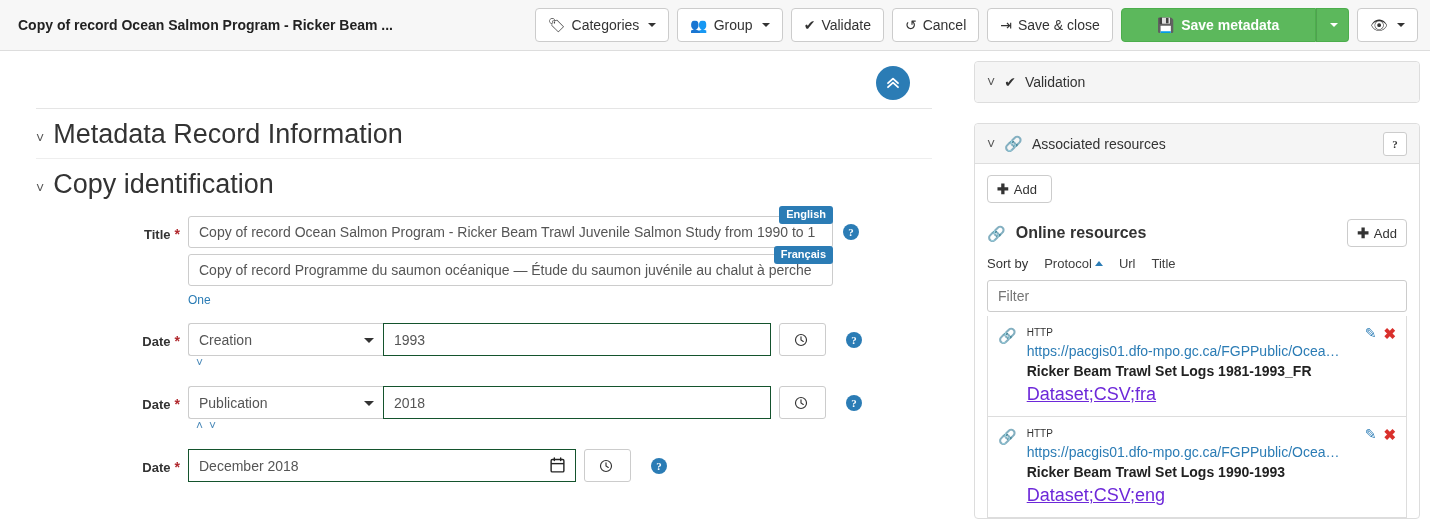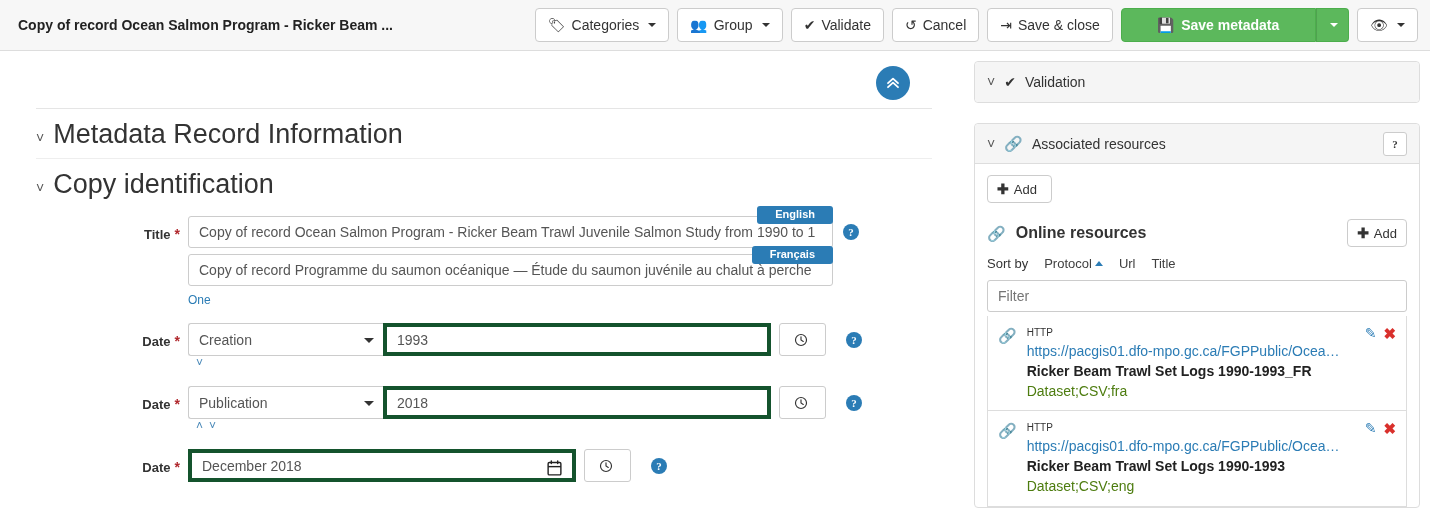--- a/index.html
+++ b/index.html
@@ -100,21 +100,21 @@
     padding:4px 10px;
     font-family:"Liberation Sans", sans-serif;
   }
   .inp::placeholder{ color:#999; }
 
   .title-wrap{ position:relative; width:645px; }
   .lang-badge{
     position:absolute; right:0; top:-10px;
     background:#2b7cb5; color:#fff;
     font-size:11px; font-weight:bold;
-    padding:2px 18px 3px; border-radius:3px;
+    padding:2px 7px 3px; border-radius:3px;
     line-height:1.2;
   }
   .lang-badge.second{ top:-8px; }
   .helpicon{
     position:absolute; color:#2b7cb5; font-size:15px;
     width:16px;height:16px;border-radius:50%;
     background:#2b7cb5;color:#fff;
     display:inline-flex;align-items:center;justify-content:center;
     font-size:11px; font-weight:bold; font-family:"Liberation Serif", serif;
     cursor:pointer;
@@ -130,21 +130,21 @@
     padding:12px 10px; font-size:14px; color:#555; cursor:pointer;
     border-right:none;
   }
   .date-select .caret2{
     position:absolute; right:9px; top:50%; margin-top:-2px;
     width:0;height:0;border-left:5px solid transparent;border-right:5px solid transparent;
     border-top:5px solid #333;
   }
   .date-value{
     flex:1 1 auto; height:33px;
-    border:4px solid #14532d; border-radius:0;
+    border:1px solid #14532d; border-radius:0;
     padding:4px 10px; font-size:14px; color:#555;
     background:#fff; display:flex; align-items:center;
     position:relative;
   }
   .date-value.w1{ width:388px; flex:0 0 388px; }
   .cal-ic{ position:absolute; right:10px; top:7px; }
   .clock-btn{
     width:47px; height:33px; margin-left:8px;
     border:1px solid #ccc; border-radius:3px; background:#fff;
     display:flex; align-items:center; justify-content:center; gap:4px;
@@ -208,21 +208,21 @@
   }
   .resitem:last-child{ border-bottom:none; }
   .res-body{ flex:1 1 auto; min-width:0; }
   .res-proto{ font-size:10px; color:#333; line-height:1.45; }
   .res-url{
     font-size:14px; color:#2b7cb5; line-height:1.45;
     white-space:nowrap; overflow:hidden; text-overflow:ellipsis;
     max-width:340px; cursor:pointer;
   }
   .res-name{ font-size:14px; font-weight:bold; color:#222; line-height:1.45; }
-  .res-meta{ font-size:14px; color:#4d7c0f; line-height:1.45; }
+  .res-meta{ font-size:18px; color:#6d28d9; line-height:1.45;text-decoration:underline; }
   .res-actions{ position:absolute; right:10px; top:9px; display:flex; gap:7px; }
   .pencil{ color:#2b7cb5; cursor:pointer; font-size:14px; }
   .xmark{ color:#d9302c; cursor:pointer; font-size:15px; font-weight:bold; }
   .link-ic{ color:#333; font-size:15px; padding-top:1px; }
 </style>
 </head>
 <body>
 
 <div class="topbar">
   <div class="rec-title">Copy of record Ocean Salmon Program - Ricker Beam ...</div>
@@ -451,21 +451,21 @@
 
         <input class="filter-inp" placeholder="Filter" style="">
 
         <div class="reslist" style="margin-top:4px;">
 
           <div class="resitem">
             <span class="link-ic">🔗</span>
             <div class="res-body">
               <div class="res-proto">HTTP</div>
               <div class="res-url">https://pacgis01.dfo-mpo.gc.ca/FGPPublic/Ocea…</div>
-              <div class="res-name">Ricker Beam Trawl Set Logs 1990-1993_FR</div>
+              <div class="res-name">Ricker Beam Trawl Set Logs 1981-1993_FR</div>
               <div class="res-meta">Dataset;CSV;fra</div>
             </div>
             <div class="res-actions">
               <span class="pencil">✎</span>
               <span class="xmark">✖</span>
             </div>
           </div>
 
           <div class="resitem">
             <span class="link-ic">🔗</span>

